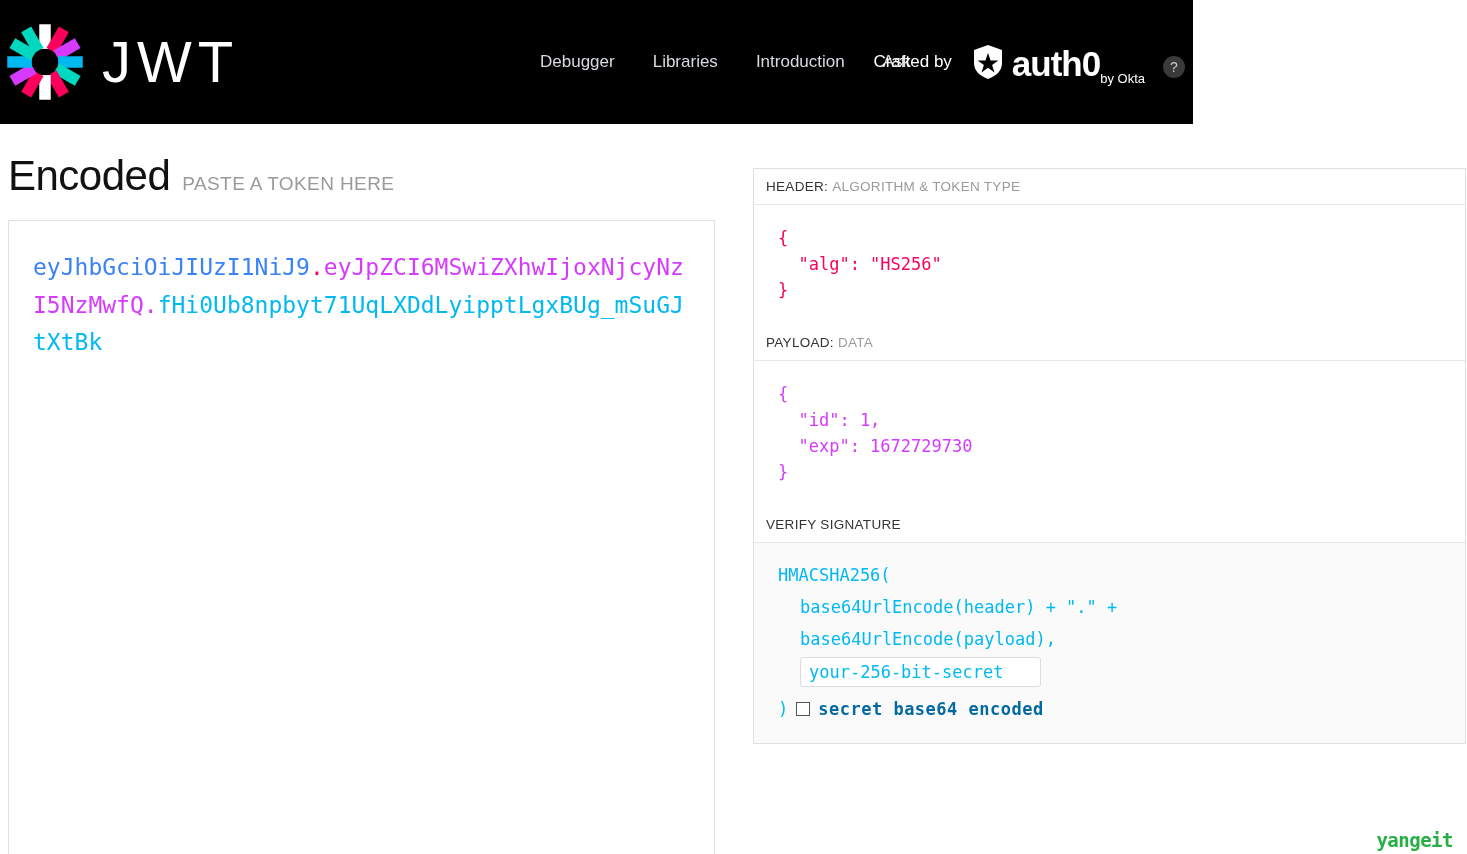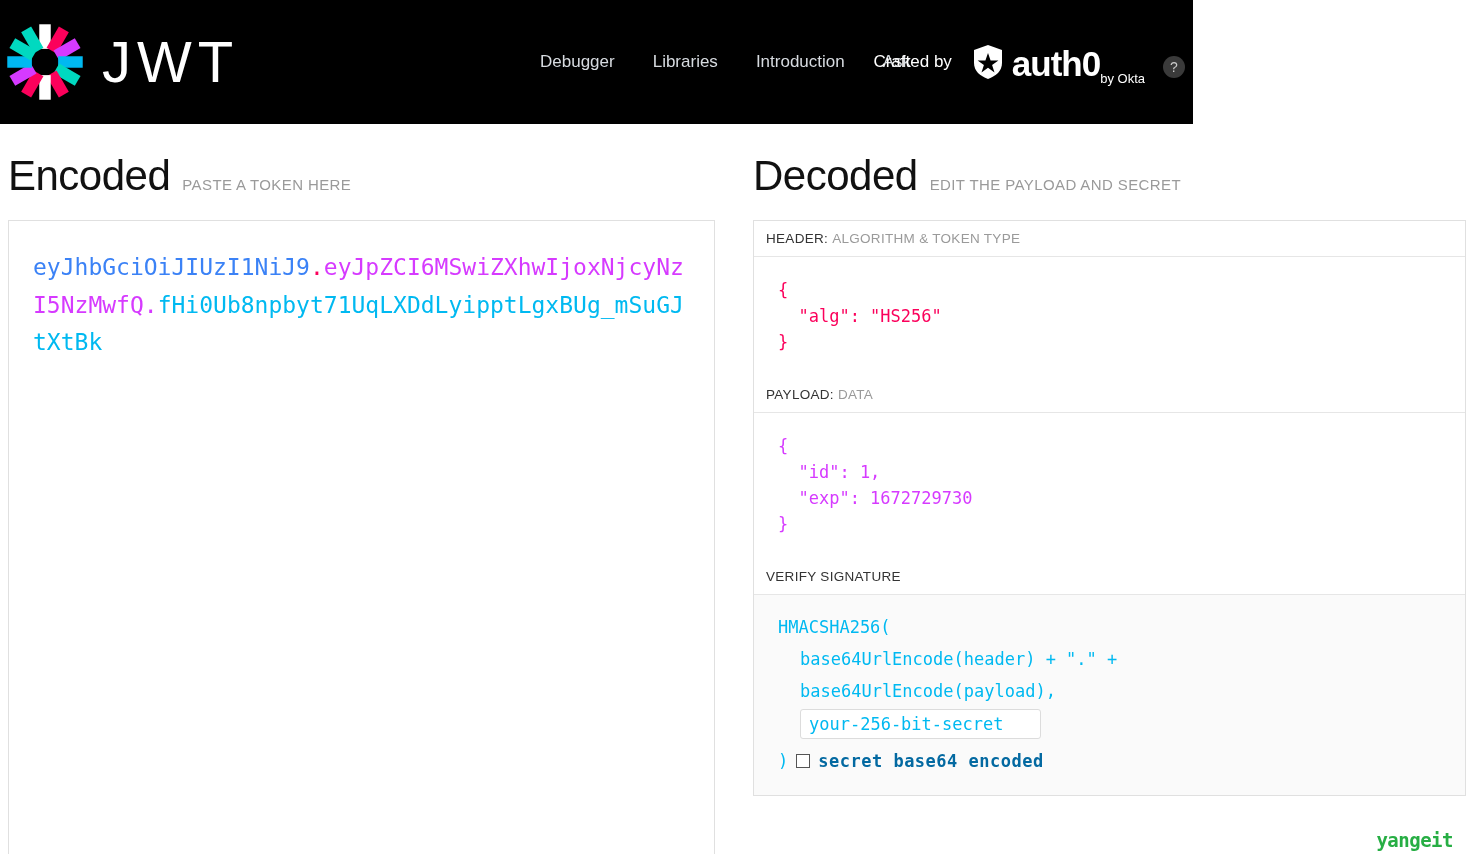--- a/index.html
+++ b/index.html
@@ -80,21 +80,21 @@
   .sec-title h1 {
     margin: 0;
     font-size: 42px;
     font-weight: normal;
     color: #111111;
     letter-spacing: -0.5px;
     line-height: 52px;
   }
   .sec-title .hint {
     margin-left: 12px;
-    font-size: 15px;
+    font-size: 19px;
     color: #9a9a9a;
     letter-spacing: 0.4px;
     line-height: 20px;
   }
 
   
   .encoded-box {
     margin-top: 18px;
     width: 707px; height: 641px;
     border: 1px solid #e0e0e0;
@@ -280,24 +280,20 @@
       <h1>Encoded</h1>
       <span class="hint">PASTE A TOKEN HERE</span>
     </div>
 
     <div class="encoded-box">
       <div class="token"><span class="tk-header">eyJhbGciOiJIUzI1NiJ9</span><span class="tk-dot">.</span><span class="tk-payload">eyJpZCI6MSwiZXhwIjoxNjcyNzI5NzMwfQ</span><span class="tk-dot2">.</span><span class="tk-sig">fHi0Ub8npbyt71UqLXDdLyipptLgxBUg_mSuGJtXtBk</span></div>
     </div>
   </div>
 
   <div class="col-right panel-wrap">
-    <div class="sec-title">
-      <h1>Decoded</h1>
-      <span class="hint">EDIT THE PAYLOAD AND SECRET</span>
-    </div>
 
     <div class="decoded-panel">
 
       <div class="panel-label">
         <span class="k">HEADER:</span><span class="v">ALGORITHM &amp; TOKEN TYPE</span>
       </div>
       <div class="panel-body header-body">{
   "alg": "HS256"
 }</div>
 

